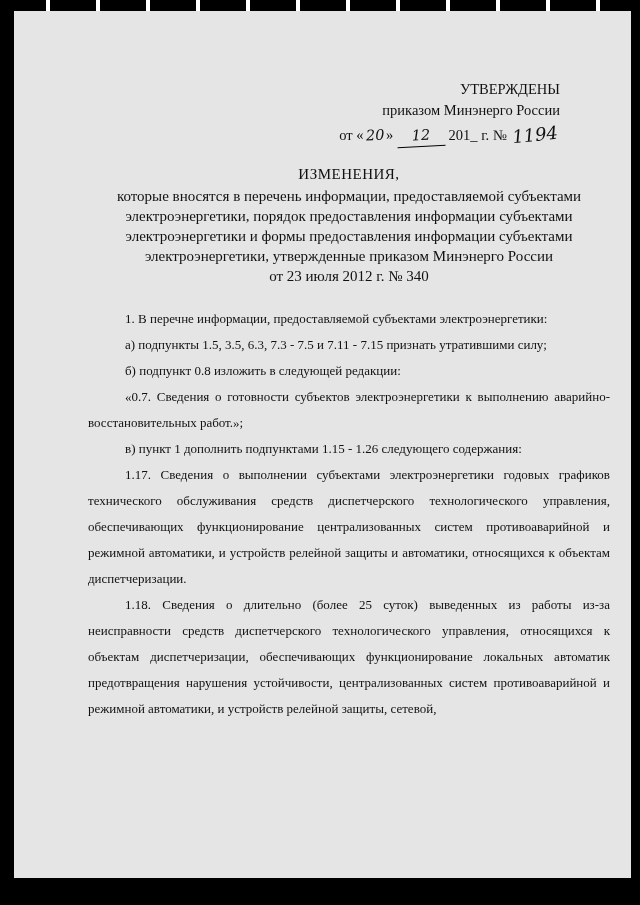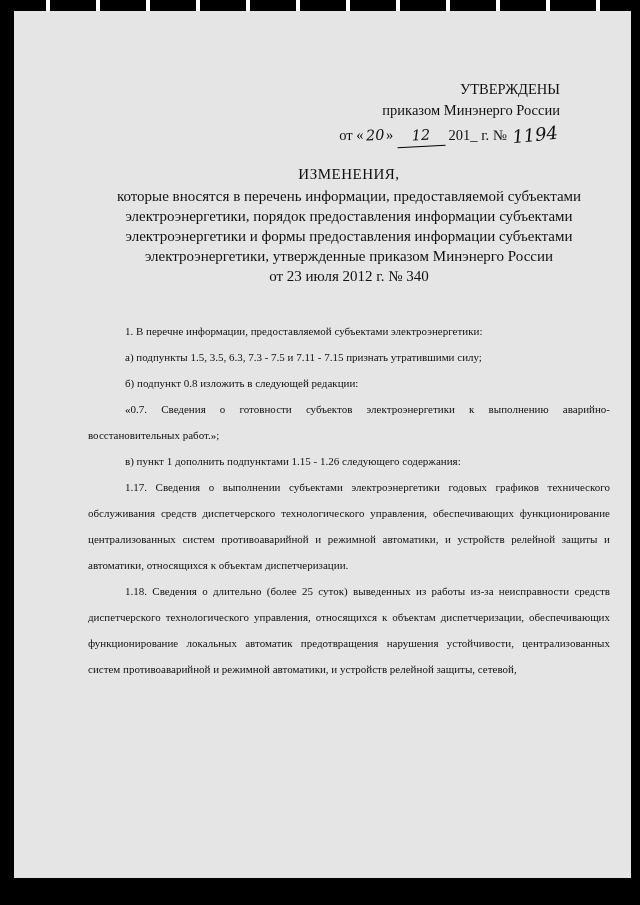--- a/index.html
+++ b/index.html
@@ -78,22 +78,22 @@
     max-width: 524px;
     font-size: 15px;
     line-height: 20px;
   }
   .title-dateline {
     font-size: 15px;
     line-height: 20px;
   }
   
   .doc-body {
-    margin-top: 32px;
-    font-size: 11px;
+    margin-top: 20px;
+    font-size: 13px;
   }
   .doc-body p {
     margin: 0;
     text-align: justify;
     text-indent: 37px;
     line-height: 26px;
   }
 </style>
 </head>
 <body>

